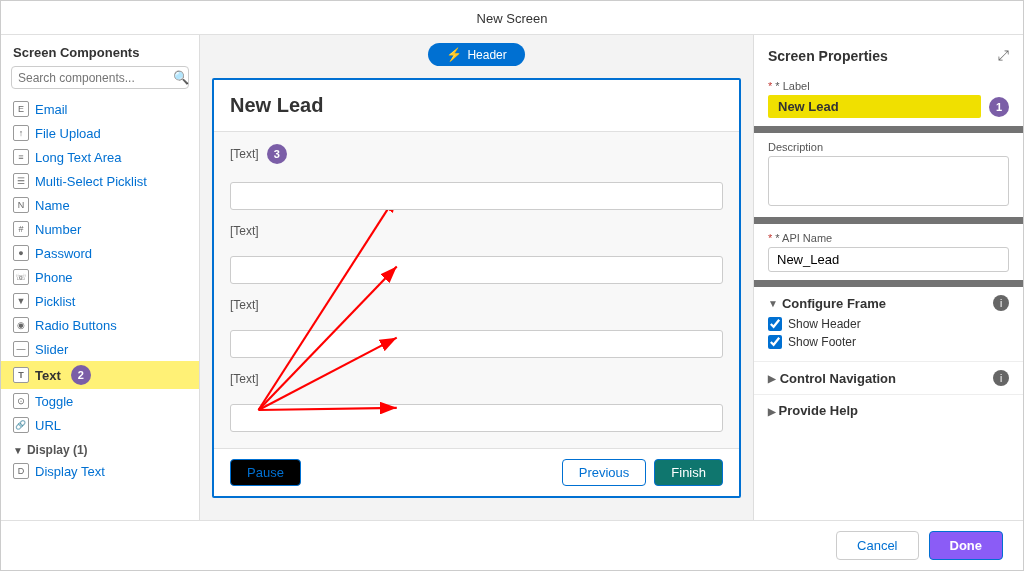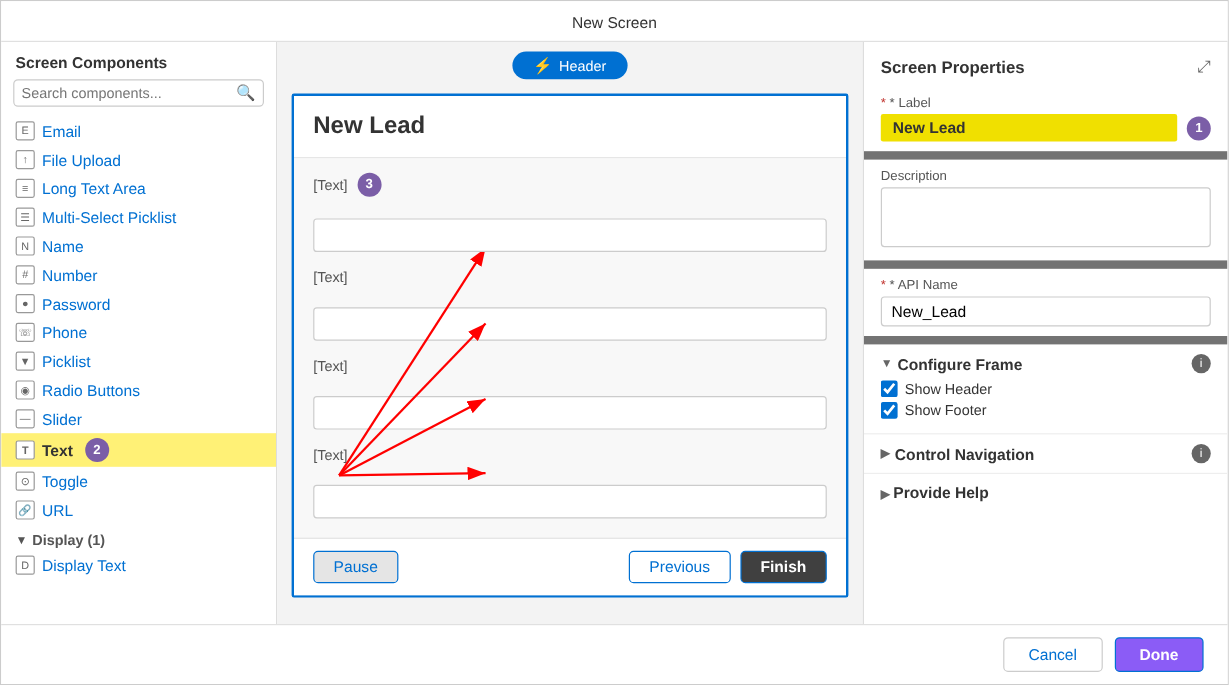--- a/index.html
+++ b/index.html
@@ -36,21 +36,21 @@
     }
 
     .modal-body {
       display: flex;
       flex: 1;
       overflow: hidden;
     }
 
     
     .left-panel {
-      width: 230px;
+      width: 199px;
       border-right: 1px solid #ddd;
       display: flex;
       flex-direction: column;
       background: #fff;
     }
 
     .left-panel-title {
       padding: 10px 12px 6px;
       font-weight: 700;
       font-size: 13px;
@@ -241,21 +241,21 @@
     .canvas-footer {
       display: flex;
       justify-content: space-between;
       align-items: center;
       padding: 10px 16px;
       background: #fff;
       border-top: 1px solid #e0e0e0;
     }
 
     .btn-pause {
-      background: #e5e5e5;
+      background: #000000;
       border: 1px solid #0070d2;
       color: #0070d2;
       padding: 5px 16px;
       border-radius: 4px;
       cursor: pointer;
       font-size: 13px;
     }
 
     .footer-right-btns {
       display: flex;
@@ -266,42 +266,42 @@
       background: #fff;
       border: 1px solid #0070d2;
       color: #0070d2;
       padding: 5px 16px;
       border-radius: 4px;
       cursor: pointer;
       font-size: 13px;
     }
 
     .btn-finish {
-      background: #404040;
+      background: #0f766e;
       border: 1px solid #0070d2;
       color: #fff;
       padding: 5px 16px;
       border-radius: 4px;
       cursor: pointer;
       font-size: 13px;
-      font-weight: 700;
+      font-weight: 400;
     }
 
     
     .arrows-overlay {
       position: absolute;
       top: 0; left: 0;
       pointer-events: none;
       width: 100%;
       height: 100%;
     }
 
     
     .right-panel {
-      width: 304px;
+      width: 270px;
       border-left: 1px solid #ddd;
       background: #fff;
       display: flex;
       flex-direction: column;
       overflow-y: auto;
     }
 
     .right-panel-header {
       display: flex;
       align-items: center;

